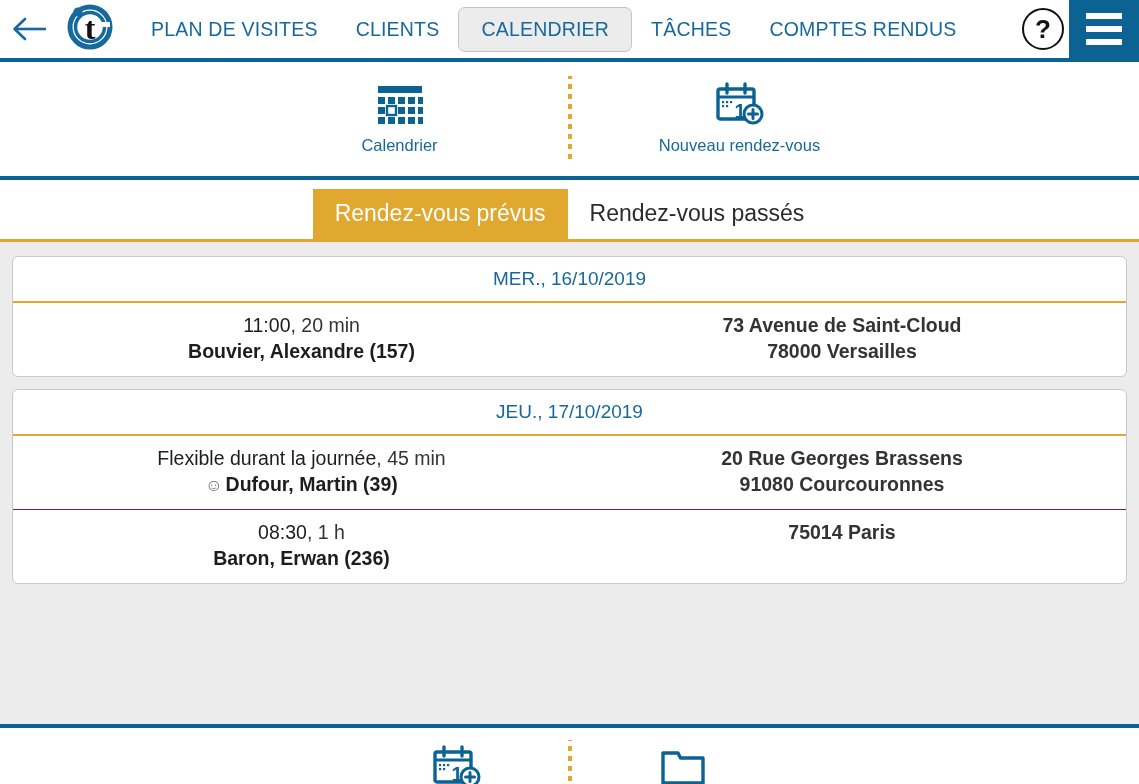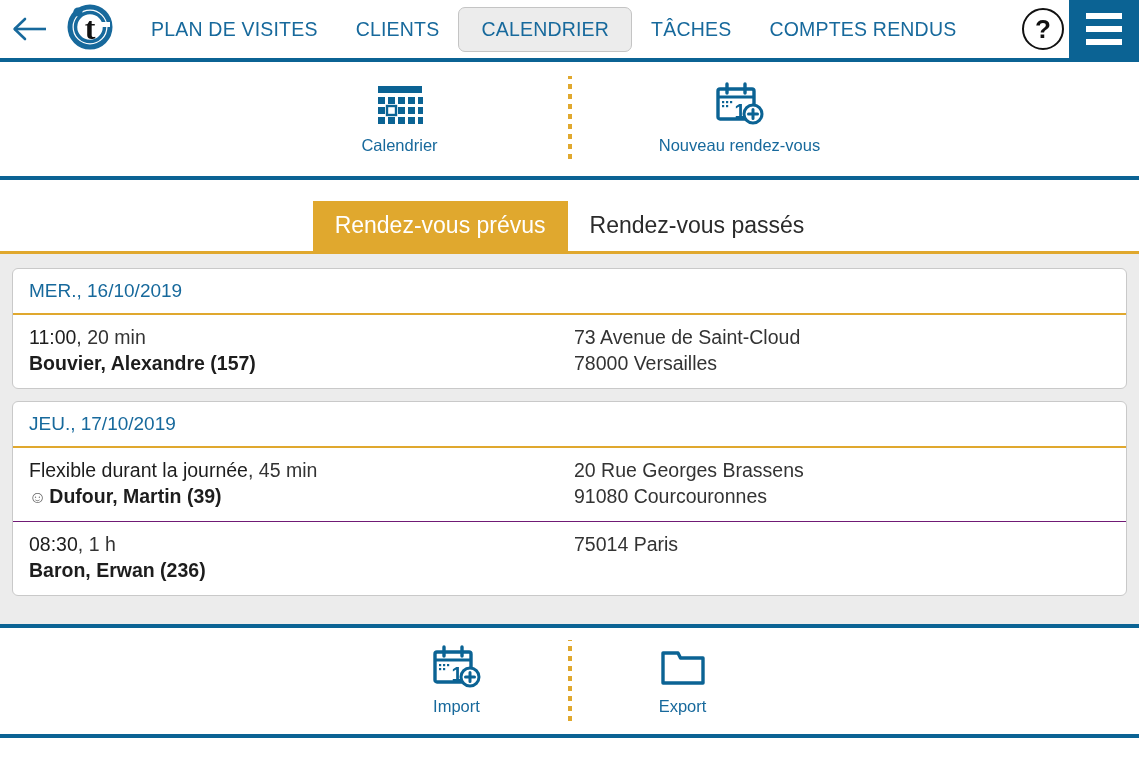--- a/index.html
+++ b/index.html
@@ -141,21 +141,21 @@
     align-self: stretch;
     margin: 0 38px;
     background-image: linear-gradient(#e0a82e 55%, rgba(255,255,255,0) 0%);
     background-position: left;
     background-size: 4px 10px;
     background-repeat: repeat-y;
   }
 
   
   .tabsrow {
-    height: 74px;
+    height: 62px;
     background: #ffffff;
     display: flex;
     align-items: flex-end;
     justify-content: center;
     border-bottom: 3px solid #e0a82e;
   }
   .tabstrip { display: flex; align-items: flex-end; }
   .tab {
     font-size: 23px;
     padding: 11px 22px 12px 22px;
@@ -164,23 +164,24 @@
     white-space: nowrap;
   }
   .tab.active {
     background: #e0a82e;
     color: #ffffff;
   }
 
   
   .content {
     background: #ececec;
-    height: 370px;
+    height: 482px;
     padding: 14px 12px 0 12px;
     overflow: hidden;
+    text-align: center;
   }
 
   .day-card {
     background: #ffffff;
     border: 1px solid #c9c9c9;
     border-radius: 6px;
     margin-bottom: 12px;
     overflow: hidden;
   }
   .day-header {
@@ -195,21 +196,21 @@
     cursor: pointer;
   }
   .appt + .appt { border-top: 1px solid #701a75; }
   .appt-left { width: 545px; flex: 0 0 auto; }
   .appt-right { flex: 1 1 auto; }
 
   .appt-line1 { font-size: 19.5px; line-height: 1.33; color: #333; }
   .appt-line1 .strong { font-weight: normal; color: #1d1d1d; }
   .appt-line2 { font-size: 19.5px; line-height: 1.33; font-weight: bold; color: #1d1d1d; }
   .appt-line2 .smiley { font-weight: normal; color: #666; font-size: 17px; margin-right: 3px; }
-  .addr-line { font-size: 19.5px; line-height: 1.33; color: #333; }
+  .addr-line { font-size: 19.5px; line-height: 1.33; color: #333; font-weight: bold; }
 
   
   .footer {
     height: 114px;
     background: #ffffff;
     border-top: 4px solid #0b6394;
     border-bottom: 4px solid #0b6394;
     display: flex;
     align-items: center;
     justify-content: center;

